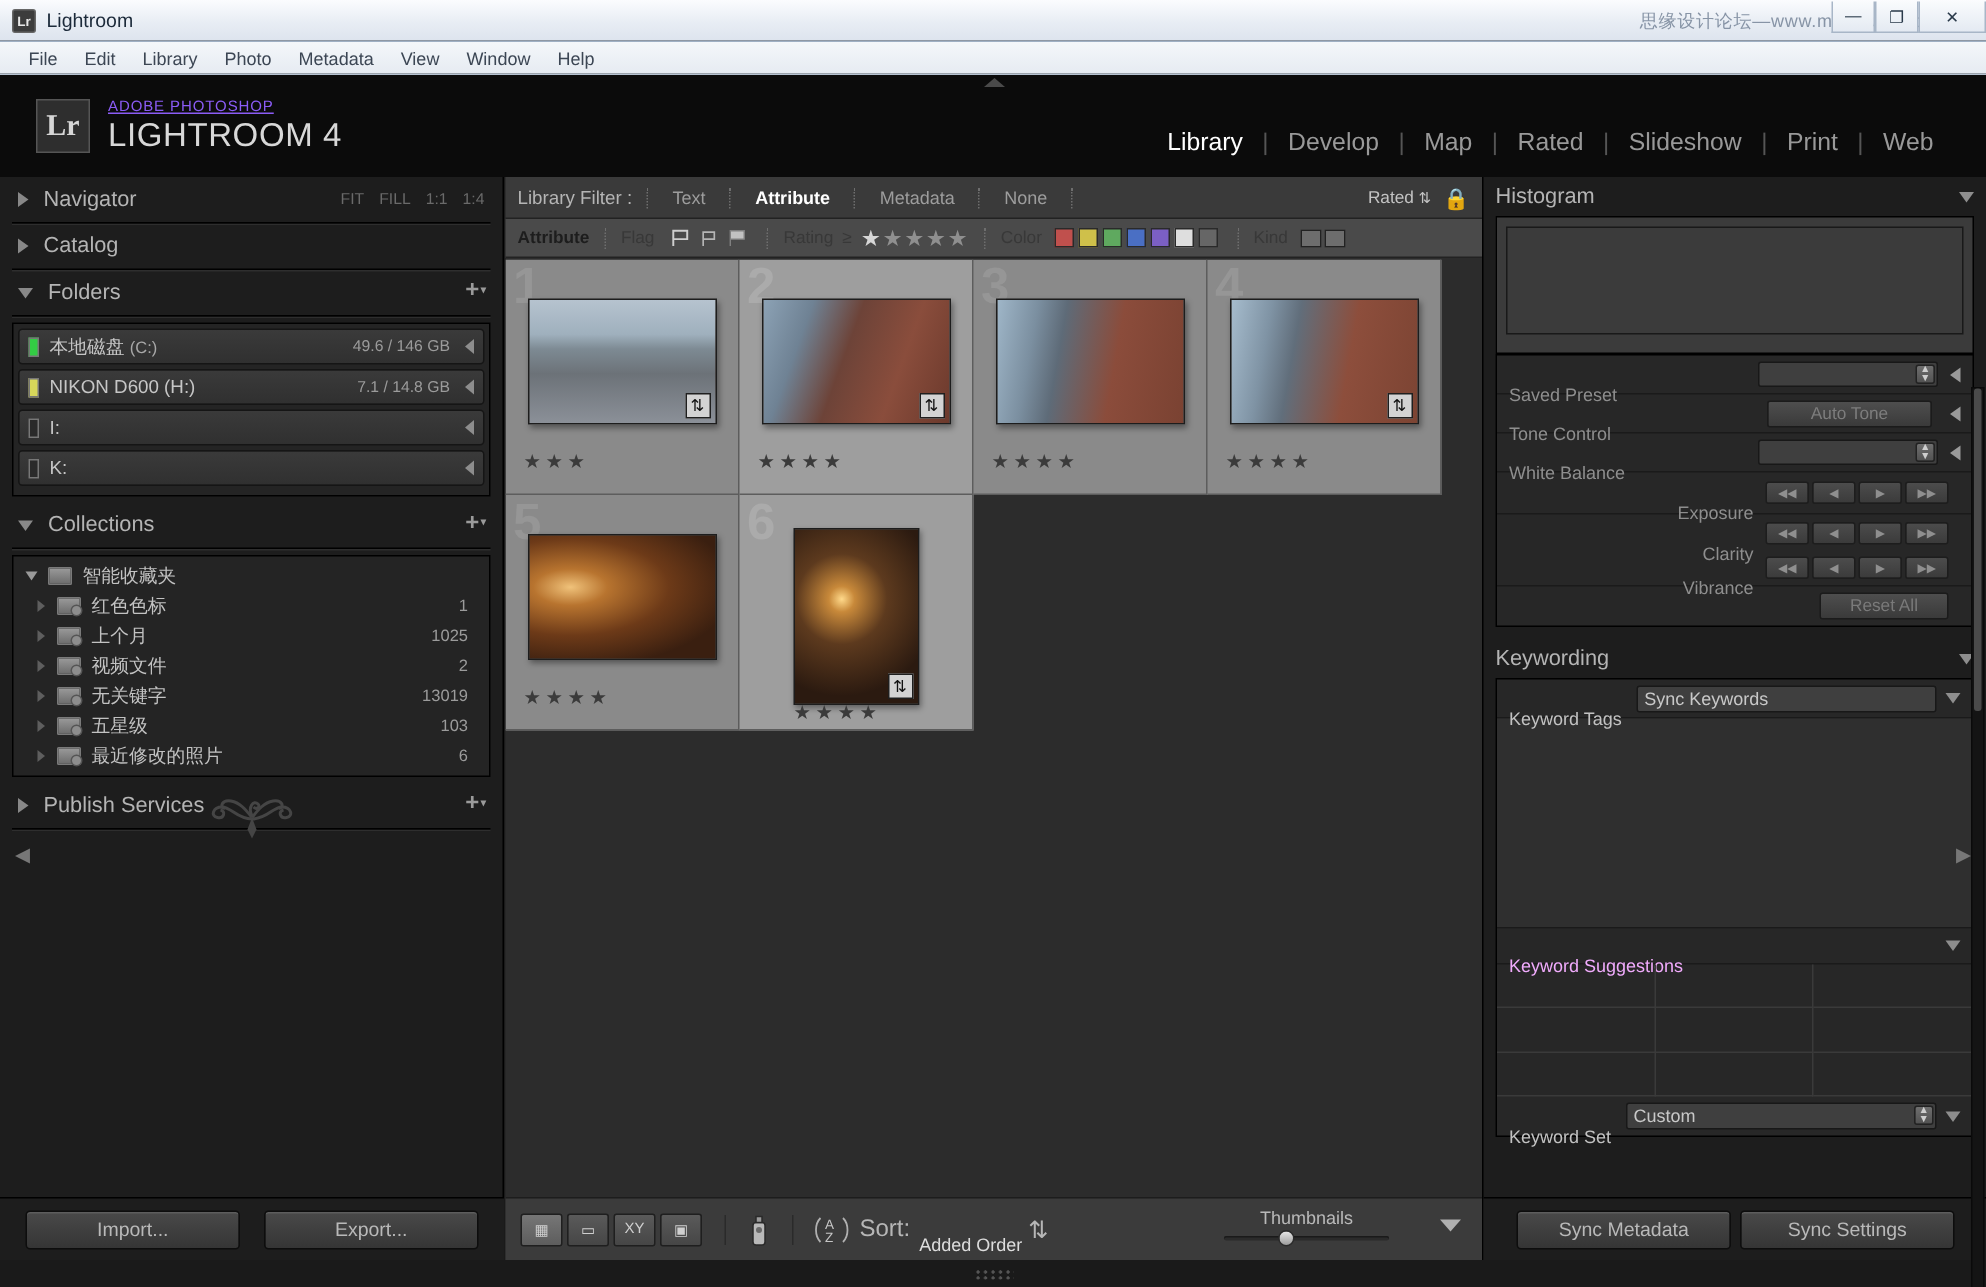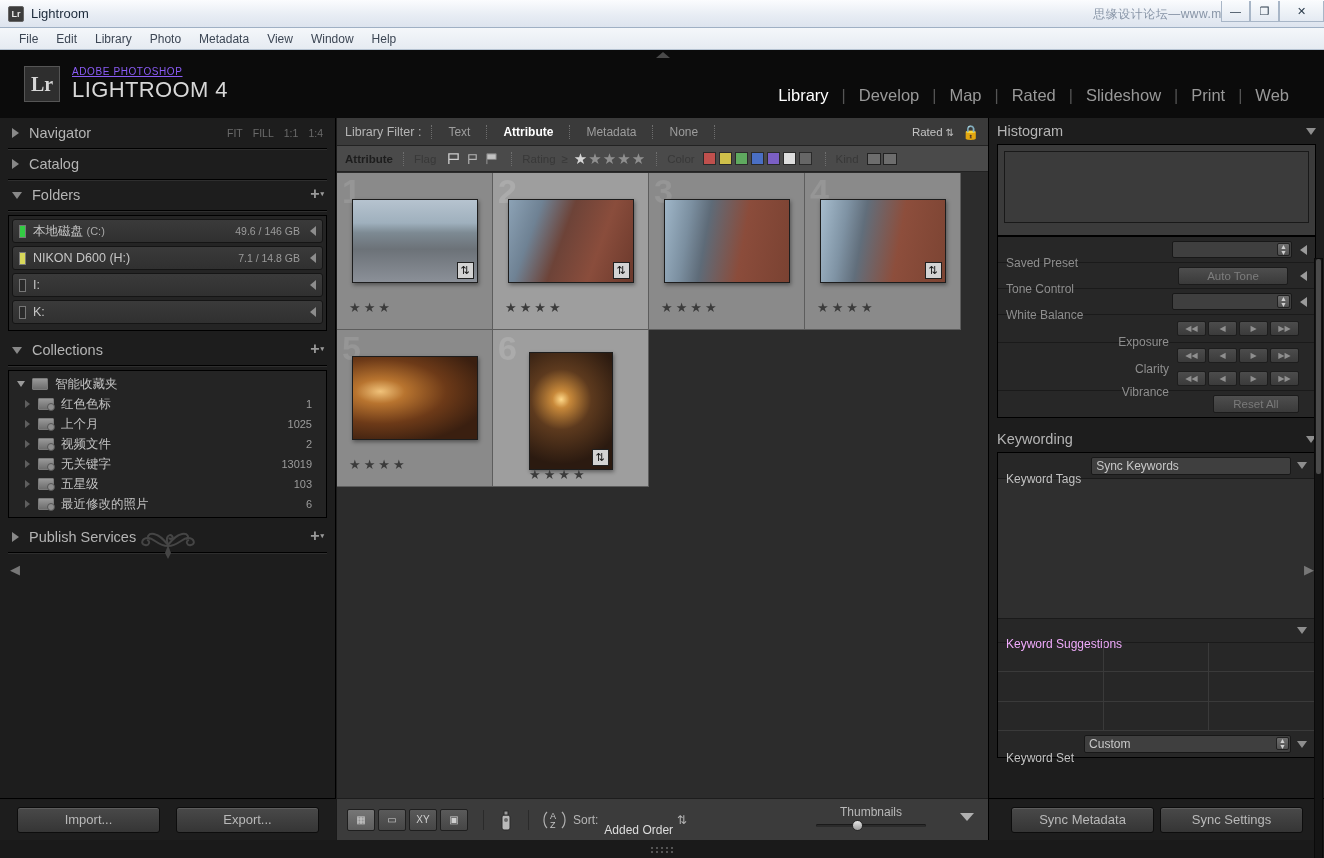--- a/index.html
+++ b/index.html
@@ -212,21 +212,21 @@
     background:#3b3b3b; border-top:1px solid #1d1d1d;
     display:flex; align-items:center; padding:0 10px; position:absolute;
   }
   .view-btn {
     width:28px; height:22px; border:1px solid #1f1f1f; border-radius:2px;
     background:linear-gradient(#5a5a5a,#464646); margin-right:3px;
     display:flex; align-items:center; justify-content:center; color:#cfcfcf; font-size:10px;
   }
   .view-btn.on { background:linear-gradient(#767676,#5d5d5d); }
   .tsep { width:1px; height:20px; background:#2a2a2a; margin:0 12px; }
-  .tool-lbl { color:#b6b6b6; font-size:12px; }
+  .tool-lbl { color:#b6b6b6; font-size:16px; }
   .sort-val { color:#ddd; font-size:12px; margin-left:6px;margin-top:21px; }
   .thumb-slider { position:absolute; right:62px; top:6px; width:110px; text-align:center; }
   .thumb-slider .lbl { color:#b9b9b9; font-size:12px; }
   .slider-track { position:relative; height:3px; background:#2b2b2b; border-radius:2px; margin-top:5px; box-shadow:inset 0 1px 0 #1a1a1a; }
   .slider-knob { position:absolute; left:36px; top:-4px; width:11px; height:11px; border-radius:50%;
     background:linear-gradient(#e6e6e6,#9c9c9c); border:1px solid #2a2a2a; }
   .tool-caret { position:absolute; right:14px; top:14px; width:0;height:0;
     border-left:7px solid transparent;border-right:7px solid transparent;border-top:8px solid #b0b0b0; }
 
   

